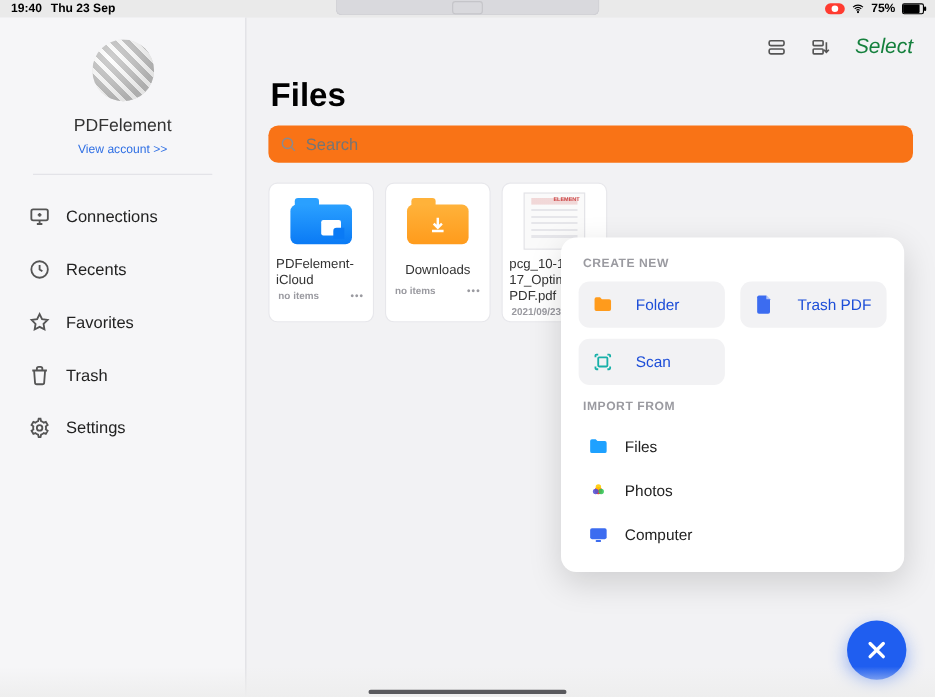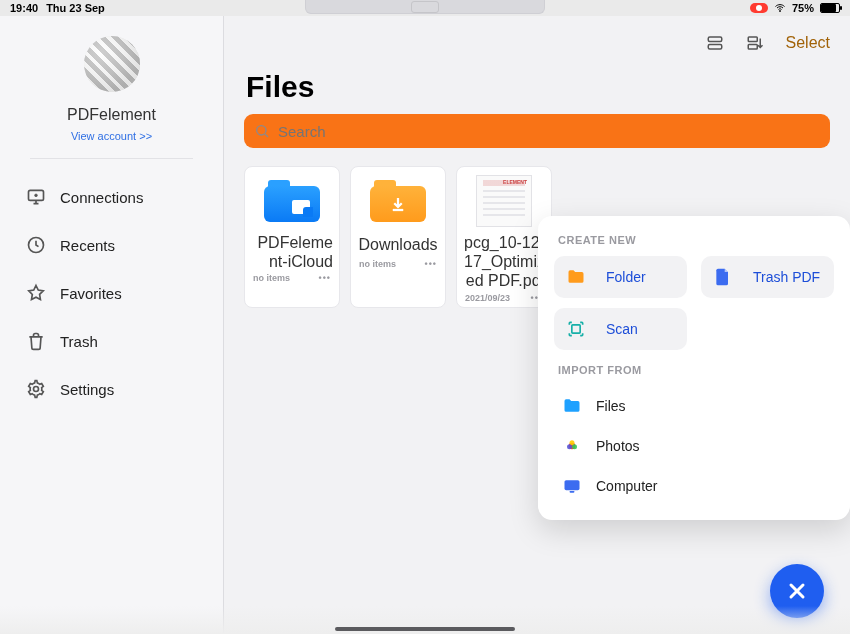--- a/index.html
+++ b/index.html
@@ -30,30 +30,30 @@
   .view-account { margin-top:6px; font-size:11px; color:#2f6fe4; }
   .divider { height:1px; background:#e2e2e6; margin:16px 30px 14px;}
   .nav { padding:0 20px; }
   .nav-item { display:flex; align-items:center; gap:14px; padding:14px 6px; font-size:15px; color:#222; cursor:pointer;}
   .nav-item .ni-icon { width:20px; height:20px; color:#555; flex:none;}
 
   
   .main { position:absolute; left:224px; right:0; top:16px; bottom:0; padding:12px 20px 0 20px; }
   .toolbar { display:flex; justify-content:flex-end; align-items:center; gap:22px; height:30px; color:#333; }
   .toolbar .tb-icon { width:18px; height:18px; cursor:pointer; color:#555; }
-  .select-btn { font-size:16px; color:#a16207; cursor:pointer; }
+  .select-btn { font-size:19px; color:#15803d; cursor:pointer;font-style:italic; }
   .page-title { font-size:30px; font-weight:700; margin:12px 2px 10px; color:#000;}
   .search { display:flex; align-items:center; gap:8px; background:#f97316; border-radius:9px; height:34px; padding:0 10px; color:#8a8a8f;}
   .search .s-icon{width:16px;height:16px;}
   .search input { border:none; outline:none; background:transparent; font-size:15px; flex:1; color:#444;}
 
   .tiles { display:flex; gap:10px; margin-top:18px; }
   .tile { width:96px; background:#fff; border:1px solid #e7e7eb; border-radius:8px; padding:6px 4px 4px; display:flex; flex-direction:column; align-items:center; }
   .tile .thumb { width:80px; height:56px; display:flex; align-items:center; justify-content:center; }
-  .tile .title { font-size:16px; color:#333; text-align:right; line-height:1.2; margin-top:4px; min-height:24px; display:flex; align-items:center; justify-content:center; padding:0 2px; word-break:break-word;}
+  .tile .title { font-size:12px; color:#333; text-align:left; line-height:1.2; margin-top:4px; min-height:24px; display:flex; align-items:center; justify-content:center; padding:0 2px; word-break:break-word;}
   .tile .meta { display:flex; justify-content:space-between; align-items:center; width:100%; padding:0 4px; margin-top:2px;}
   .tile .meta span { font-size:9px; color:#9a9aa0;font-weight:bold;}
   .tile .dots { color:#9a9aa0; font-size:12px; letter-spacing:1px; cursor:pointer;}
 
   
   .folder-blue { width:56px; height:42px; position:relative;}
   .folder-blue .body{ position:absolute; inset:6px 0 0 0; background:linear-gradient(#2aa0ff,#0a7af5); border-radius:6px;}
   .folder-blue .tab{ position:absolute; top:0; left:4px; width:22px; height:10px; background:#2aa0ff; border-radius:3px 3px 0 0;}
   .folder-blue .mark{ position:absolute; bottom:8px; right:10px; width:18px; height:14px; background:#fff; border-radius:2px;}
   .folder-blue .mark::after{content:"";position:absolute; right:-3px; bottom:-3px; width:10px; height:10px; background:#0a7af5; border-top-left-radius:3px;}
@@ -63,21 +63,21 @@
   .folder-orange .tab{ position:absolute; top:0; left:4px; width:22px; height:10px; background:#ffb23a; border-radius:3px 3px 0 0;}
   .folder-orange .arrow{ position:absolute; left:50%; top:56%; transform:translate(-50%,-50%);}
   .folder-orange .arrow svg{display:block;}
 
   .doc-thumb { width:56px; height:52px; border:1px solid #e2e2e6; background:#fafafa; position:relative; }
   .doc-thumb::before{content:""; position:absolute; top:4px; left:6px; right:6px; height:6px; background:linear-gradient(#d88, #d88); opacity:.3;}
   .doc-thumb::after{content:""; position:absolute; top:14px; left:6px; right:6px; bottom:6px; background:repeating-linear-gradient(#e6e6ea 0 2px, transparent 2px 6px);}
   .doc-badge{position:absolute; top:3px; right:4px; font-size:5px; color:#c44; font-weight:700;}
 
   
-  .popover { position:absolute; right:0; top:200px; width:312px; background:#fff; border-radius:14px; box-shadow:0 10px 30px rgba(0,0,0,.15); padding:18px 16px 14px; }
+  .popover { position:absolute; right:28px; top:200px; width:312px; background:#fff; border-radius:14px; box-shadow:0 10px 30px rgba(0,0,0,.15); padding:18px 16px 14px; }
   .pop-section-title { font-size:11px; letter-spacing:.5px; color:#9a9aa0; font-weight:600; margin:0 4px 10px;}
   .pop-row-grid { display:flex; gap:14px;}
   .pop-btn { flex:1; background:#f2f2f4; border-radius:10px; height:42px; display:flex; align-items:center; gap:20px; padding:0 12px; cursor:pointer; font-size:14px; color:#1d4ed8;}
   .pop-btn.solo { width:calc(50% - 7px); flex:none; margin-top:10px;}
   .pop-list { margin-top:14px;}
   .pop-item { display:flex; align-items:center; gap:14px; padding:10px 8px; font-size:14px; color:#222; cursor:pointer;}
   .pi-ic { width:20px; height:20px; display:flex; align-items:center; justify-content:center;}
 
   .fab { position:absolute; right:26px; bottom:16px; width:54px; height:54px; border-radius:50%; background:#1f5ef0; box-shadow:0 6px 16px rgba(31,94,240,.45); display:flex; align-items:center; justify-content:center; cursor:pointer;}
   .fab svg{color:#fff;}

